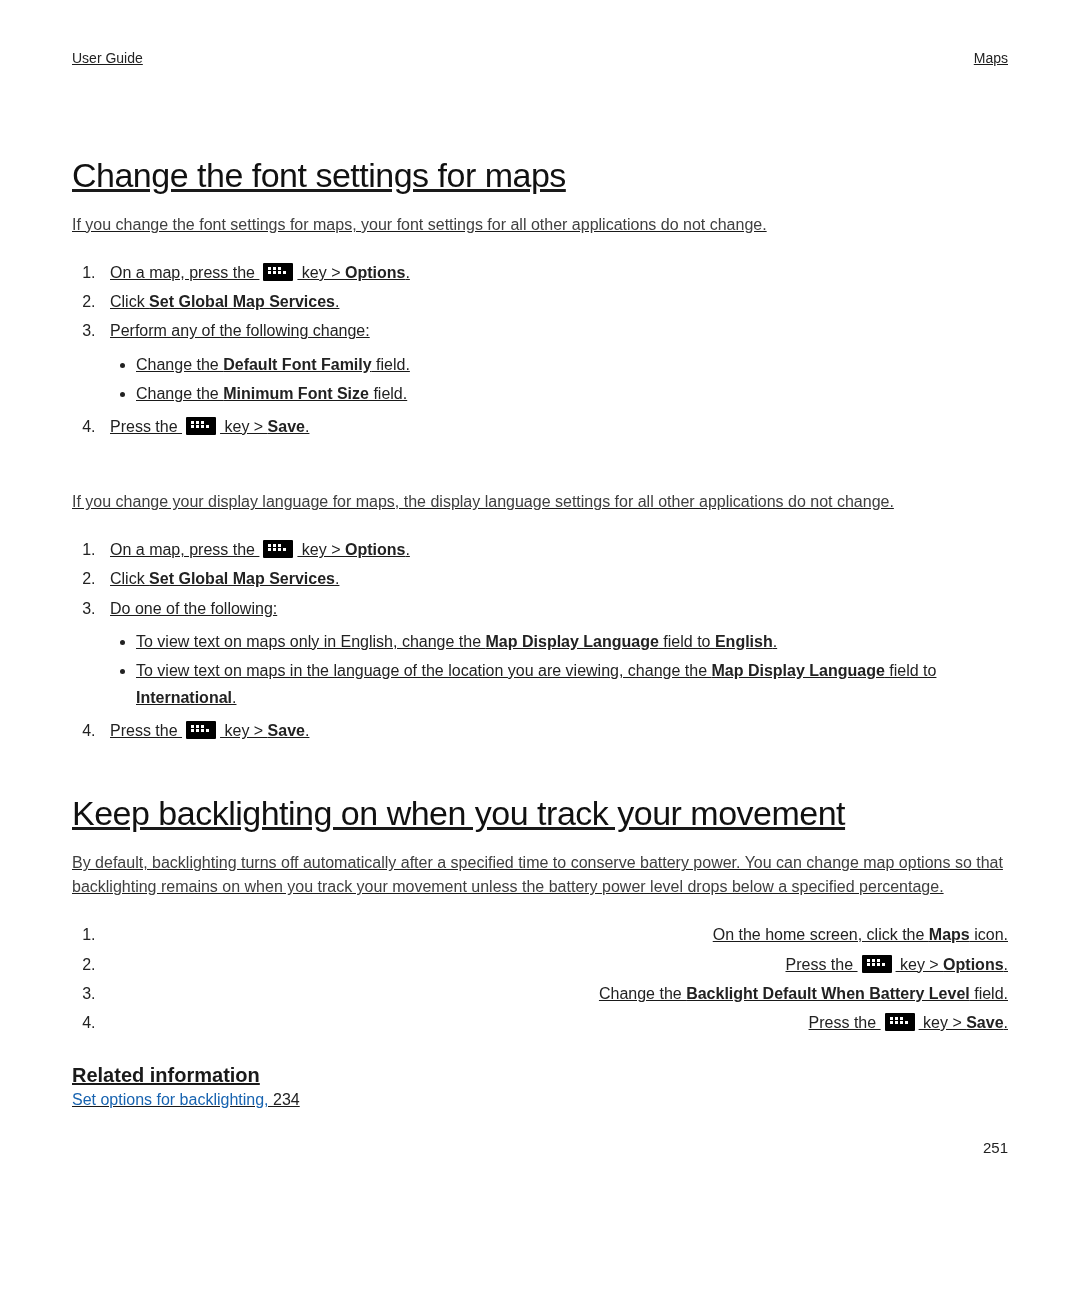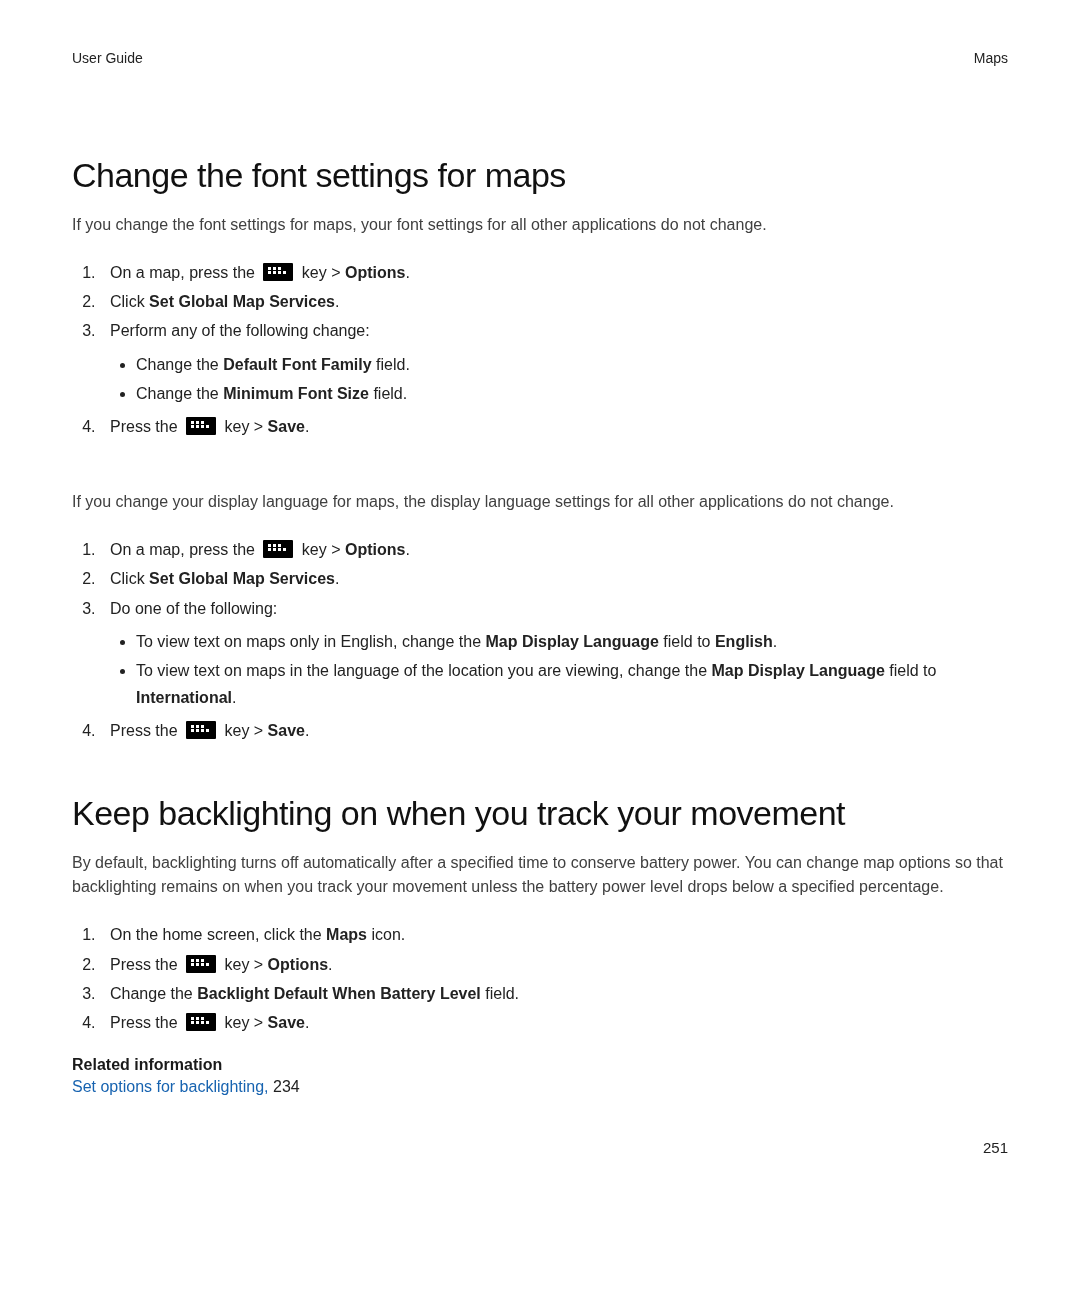--- a/index.html
+++ b/index.html
@@ -9,20 +9,21 @@
     width: 1080px;
   }
   .page {
     width: 1080px;
     min-height: 1296px;
     padding: 50px 72px 50px 72px;
     box-sizing: border-box;
     position: relative;
     font-family: Arial, Helvetica, sans-serif;
     color: #1a1a1a;
+    text-decoration: underline;
   }
   .header-row {
     display: flex;
     justify-content: space-between;
     font-size: 14px;
     color: #222;
     margin-bottom: 90px;
   }
   h1 {
     font-size: 34px;
@@ -51,21 +52,21 @@
   ul.bullets {
     list-style-type: disc;
     margin: 6px 0 6px 0;
     padding-left: 26px;
   }
   ul.bullets > li {
     margin-bottom: 2px;
   }
   .bold { font-weight: bold; }
   .related-title {
-    font-size: 16px;
+    font-size: 20px;
     font-weight: bold;
     margin: 0 0 4px 0;
   }
   .related-link {
     font-size: 16px;
     color: #1763b0;
     text-decoration: none;
   }
   .related-pg {
     font-size: 16px;
@@ -160,21 +161,21 @@
       </li>
       <li>
         <span>Press the </span><span class="bb-key"></span><span> key &gt; </span><span class="bold">Save</span><span>.</span>
       </li>
     </ol>
   </div>
 
   <div class="section">
     <h1>Keep backlighting on when you track your movement</h1>
     <p class="intro">By default, backlighting turns off automatically after a specified time to conserve battery power. You can change map options so that backlighting remains on when you track your movement unless the battery power level drops below a specified percentage.</p>
-    <ol class="steps" style="margin-bottom:20px;">
+    <ol class="steps" style="margin-bottom:28px;text-align:right;">
       <li>
         <span>On the home screen, click the </span><span class="bold">Maps</span><span> icon.</span>
       </li>
       <li>
         <span>Press the </span><span class="bb-key"></span><span> key &gt; </span><span class="bold">Options</span><span>.</span>
       </li>
       <li>
         <span>Change the </span><span class="bold">Backlight Default When Battery Level</span><span> field.</span>
       </li>
       <li>

